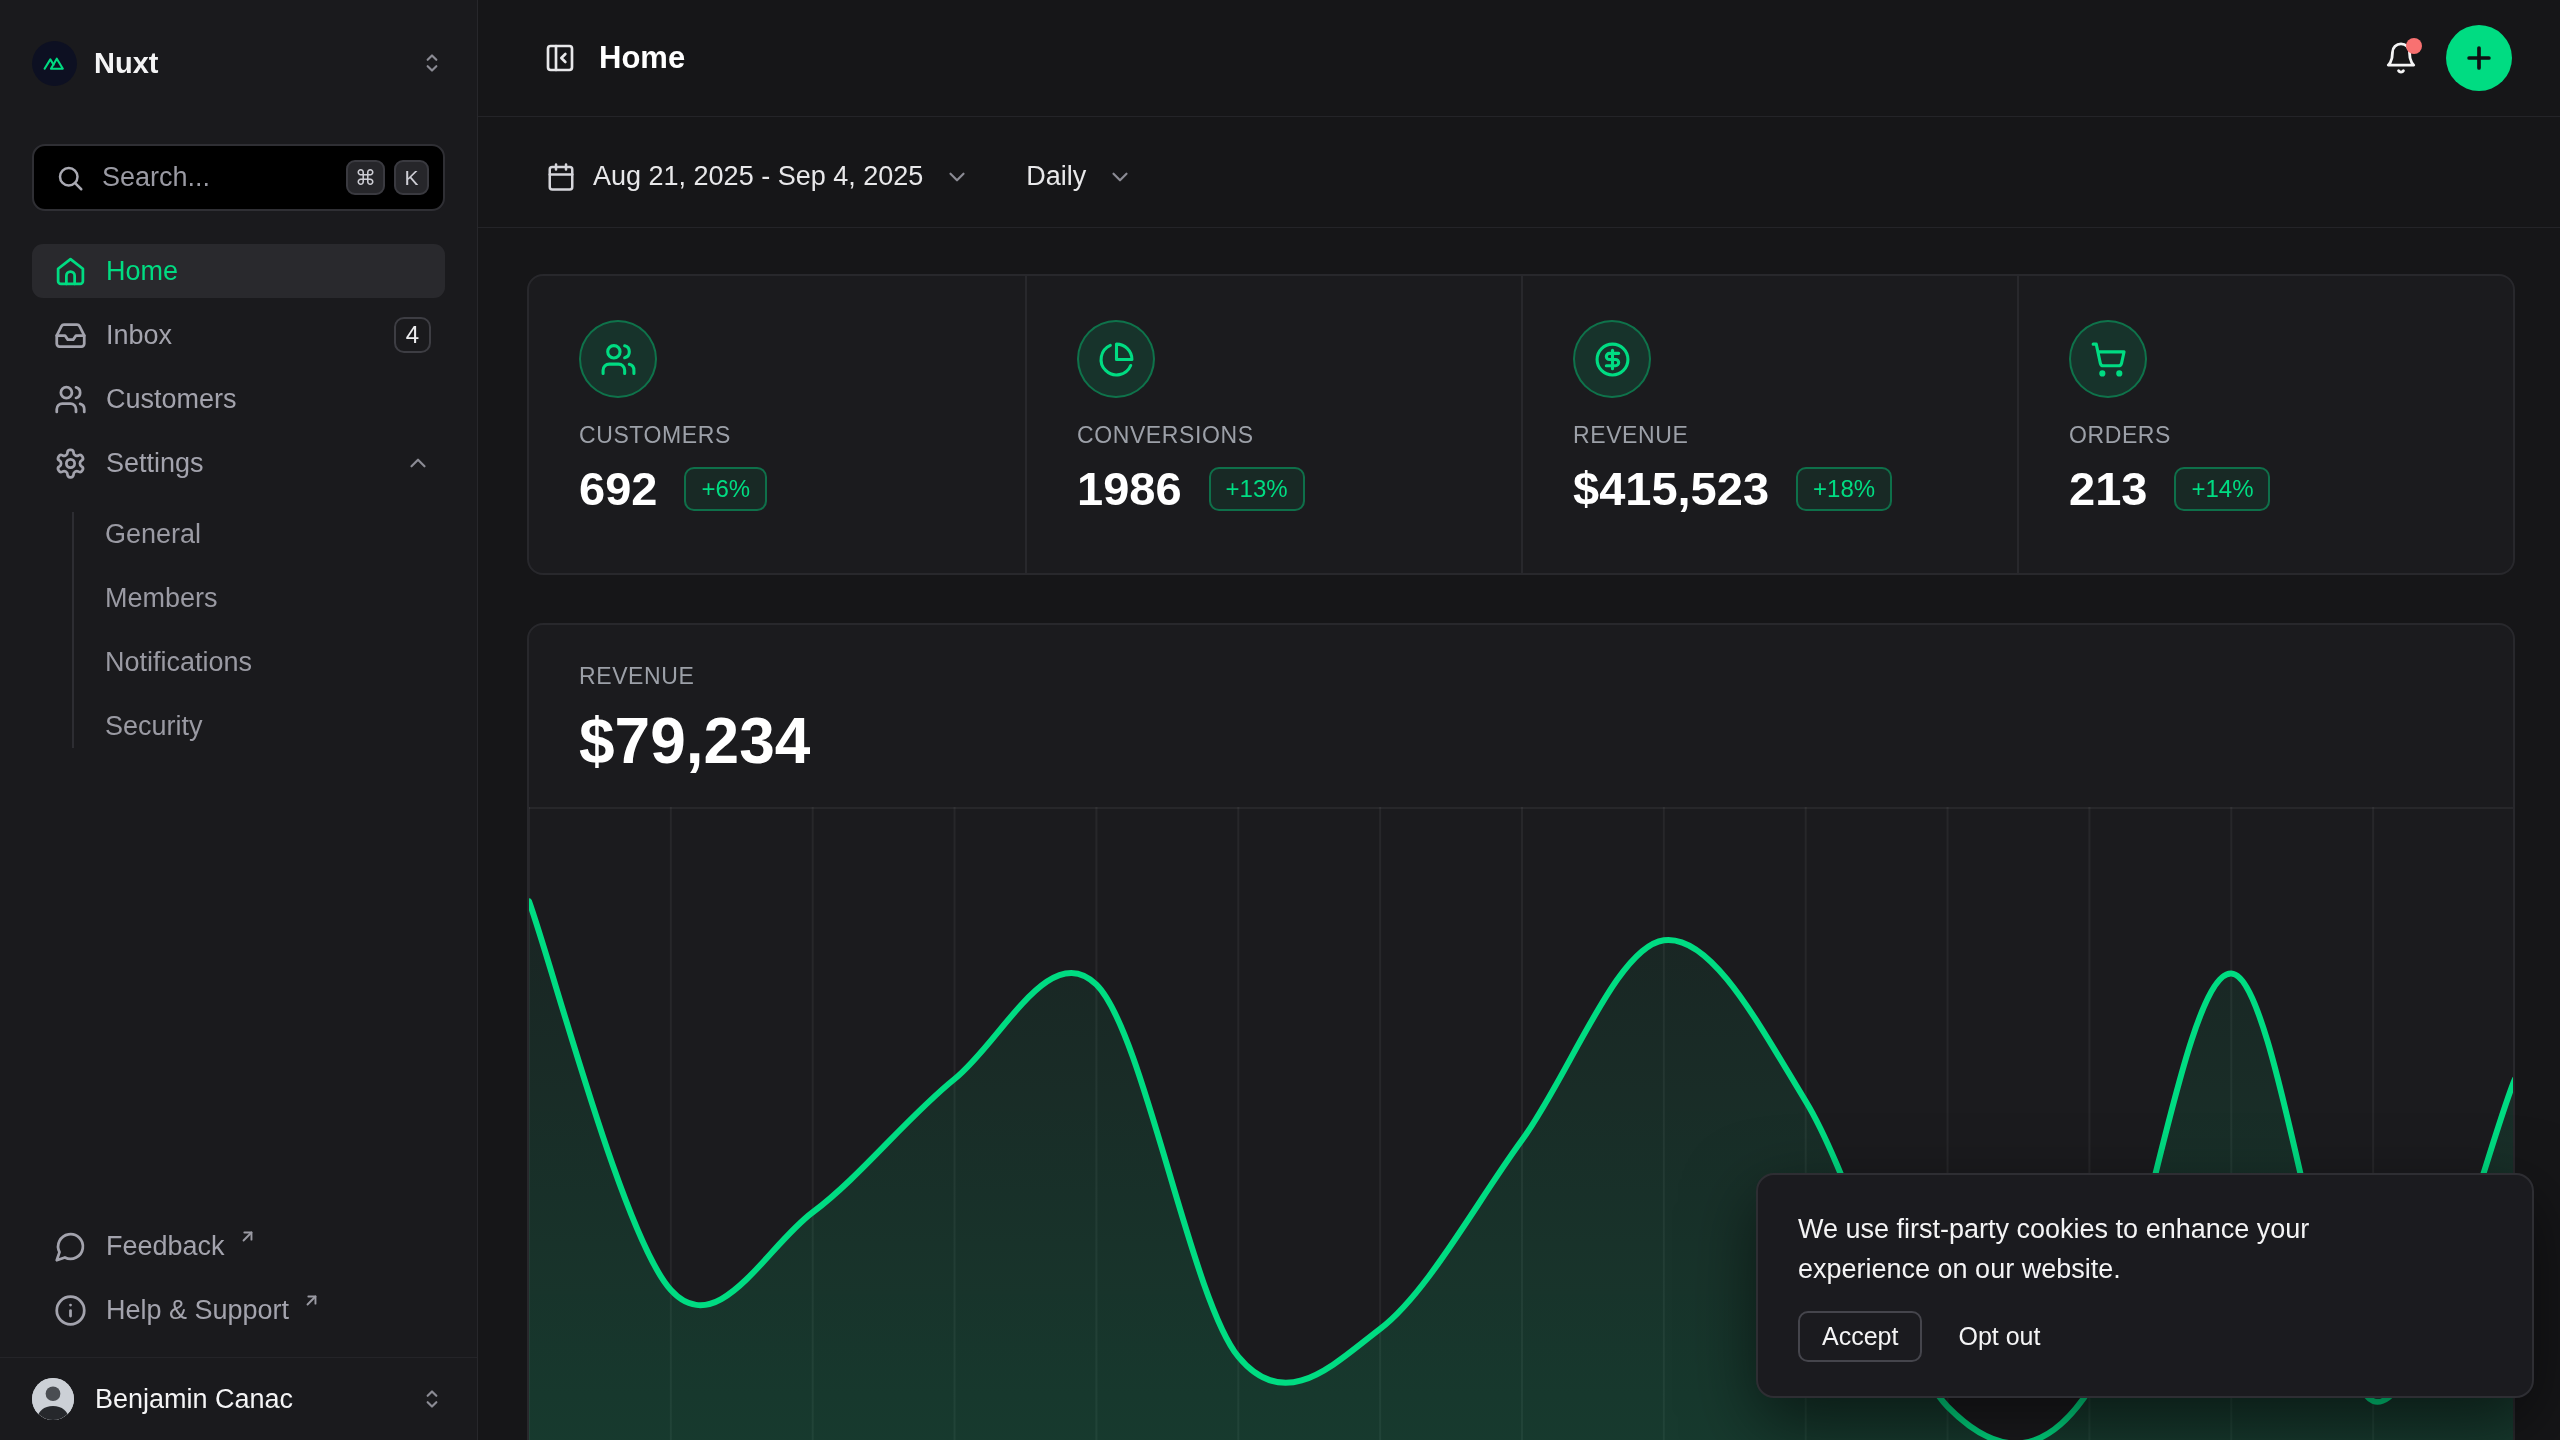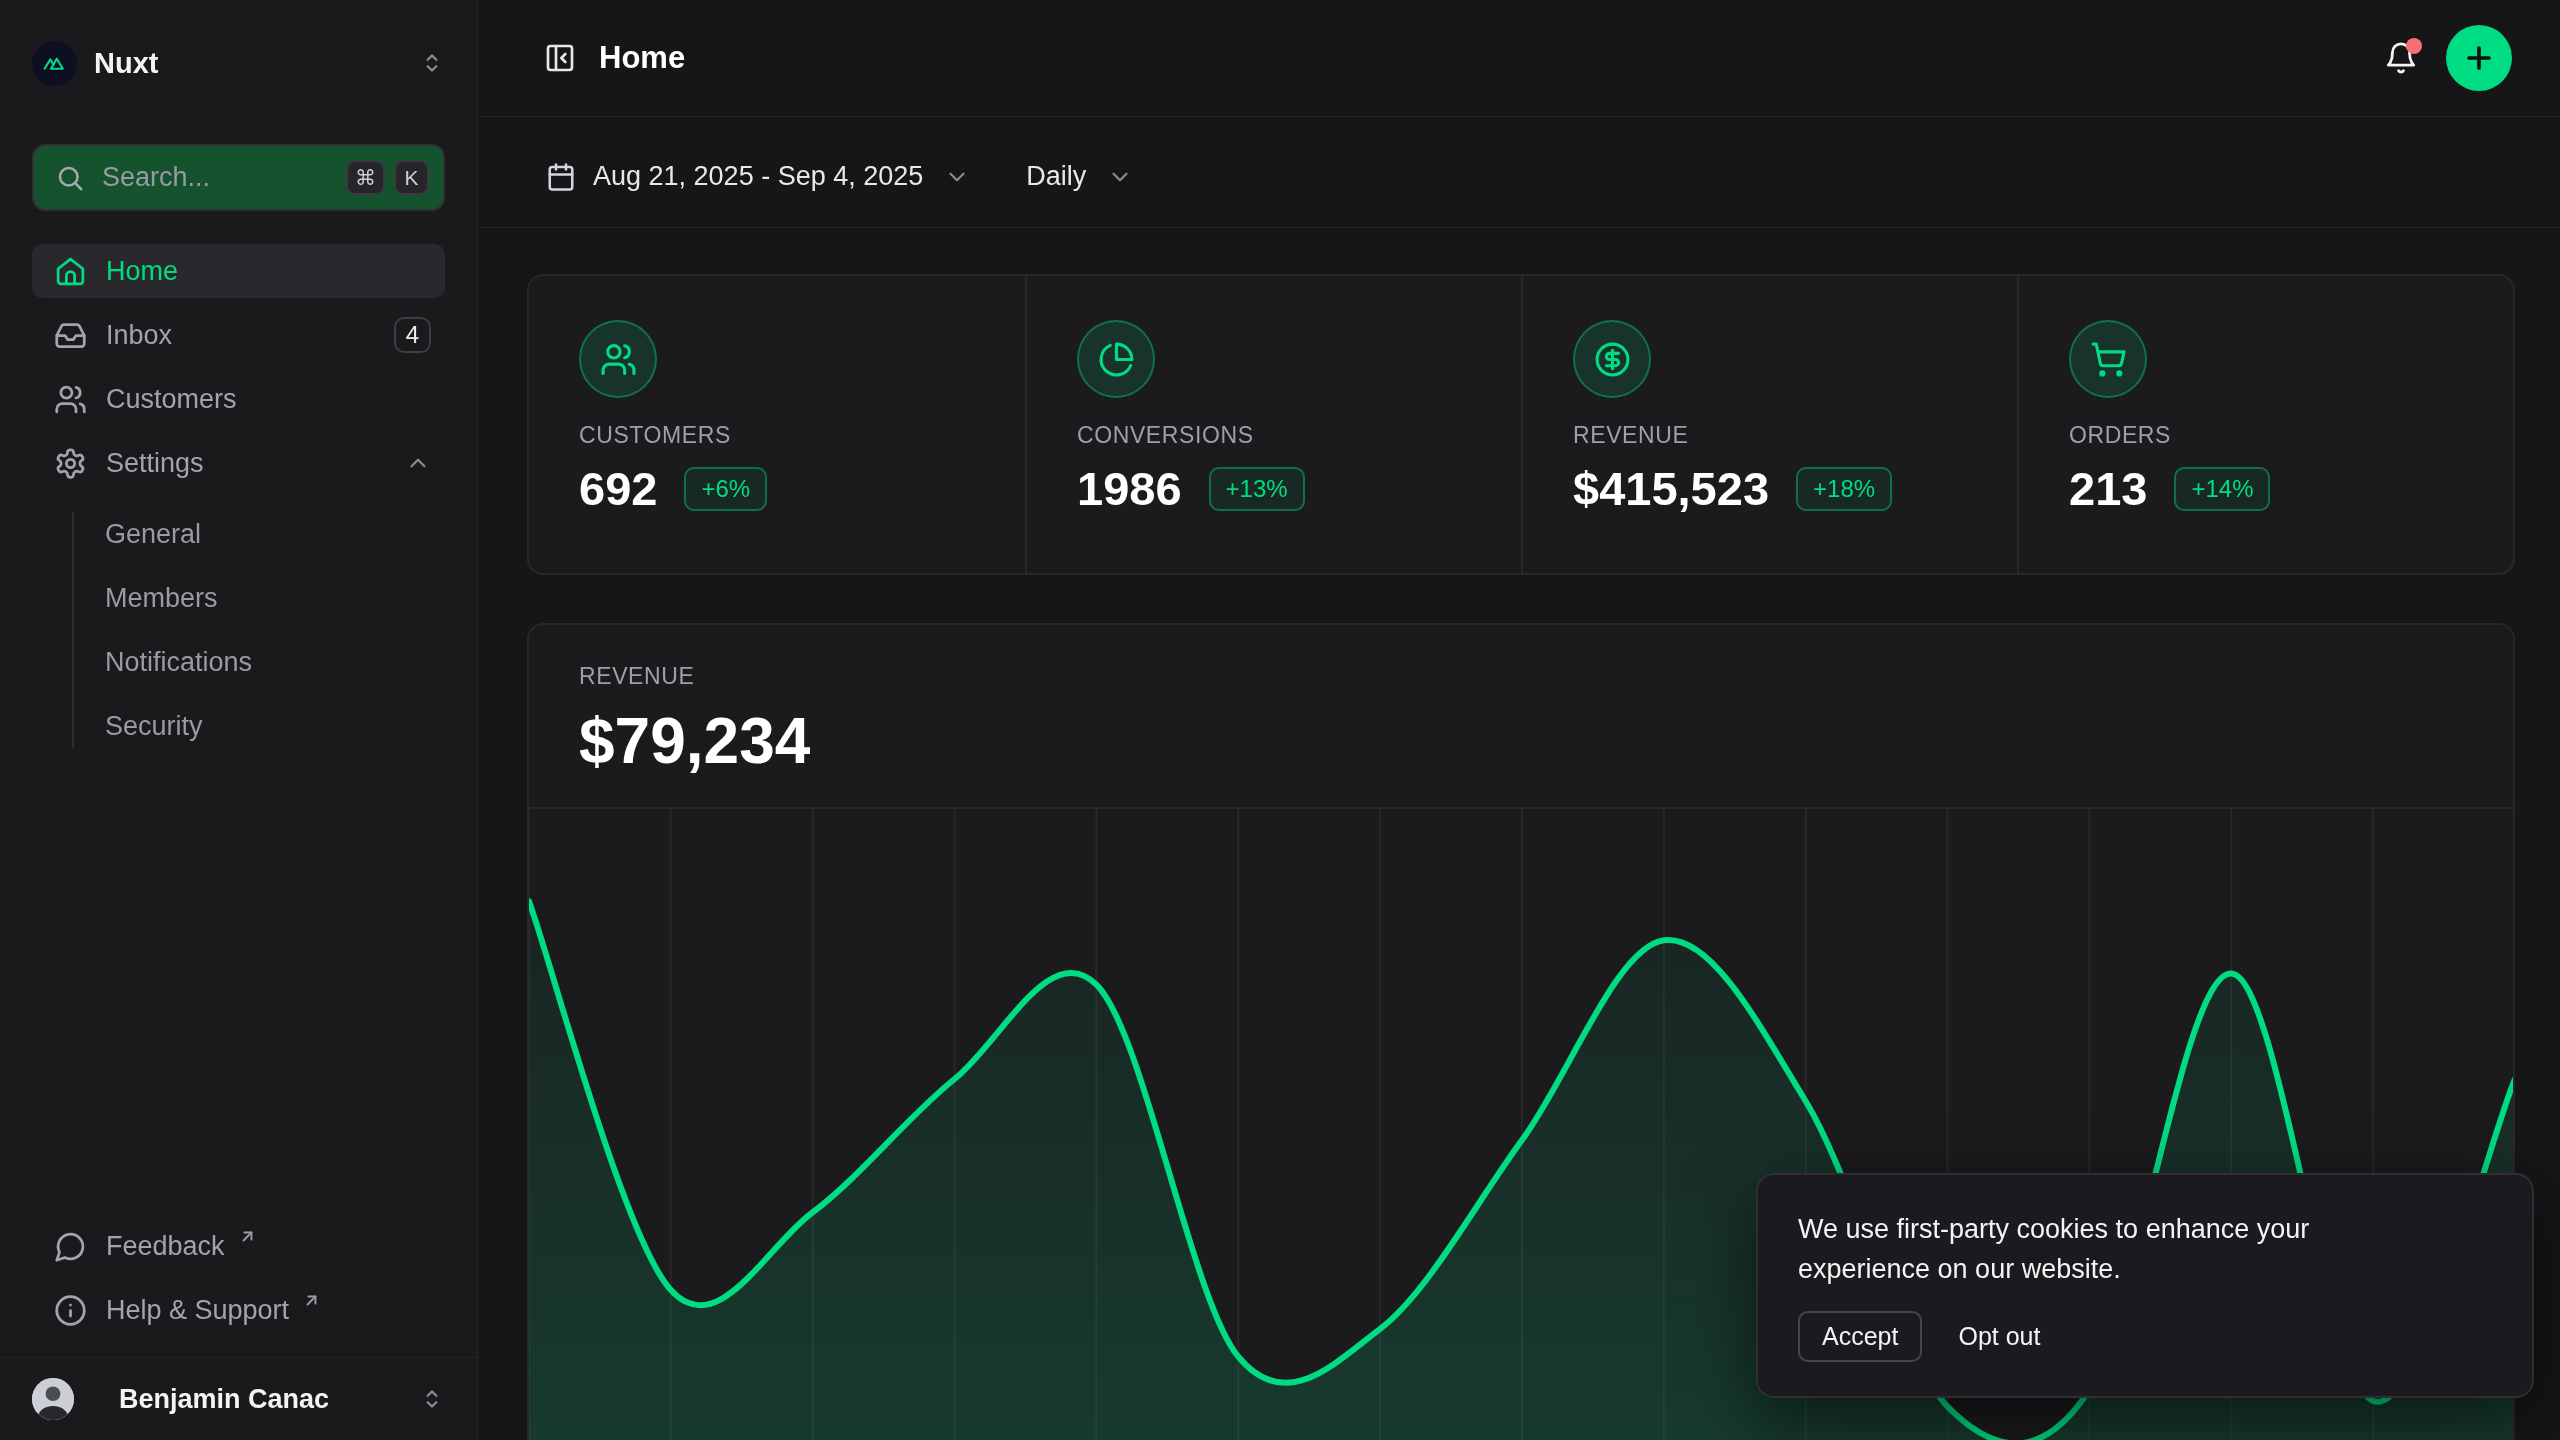--- a/index.html
+++ b/index.html
@@ -9,21 +9,21 @@
 
   
   .sidebar { width:478px; min-width:478px; background:#1a1a1d; border-right:1px solid #27272b;
     display:flex; flex-direction:column; padding:40px 32px 0; }
   .ws-row { display:flex; align-items:center; gap:17px; height:46px; margin-bottom:58px; cursor:pointer; }
   .logo-circle { width:45px; height:45px; border-radius:50%; background:#0d1022; display:flex;
     align-items:center; justify-content:center; }
   .ws-name { font-size:29px; font-weight:600; color:#f4f4f5; }
   .ws-select { margin-left:auto; color:#8b8b94; display:flex; }
 
-  .search-box { height:67px; border:2px solid #2f2f34; background:#14532d; border-radius:13px;
+  .search-box { height:67px; border:2px solid #2f2f34; background:#000000; border-radius:13px;
     display:flex; align-items:center; gap:17px; padding:0 14px 0 21px; margin-bottom:33px; cursor:pointer; }
   .search-placeholder { font-size:27px; color:#9a9aa3; }
   .kbd-group { margin-left:auto; display:flex; gap:9px; }
   .kbd { min-width:35px; height:35px; border:2px solid #3a3a40; background:#26262a; border-radius:9px;
     display:flex; align-items:center; justify-content:center; font-size:21px; color:#cdcdd4; padding:0 7px; }
 
   .nav { display:flex; flex-direction:column; gap:10px; }
   .nav-item { height:54px; border-radius:11px; display:flex; align-items:center; gap:19px;
     padding:0 14px 0 22px; color:#a3a3ad; font-size:27px; font-weight:500; cursor:pointer; }
   .nav-item.active { background:#29292d; color:#00dc82; }
@@ -33,21 +33,21 @@
   .nav-chev { margin-left:auto; color:#8b8b94; display:flex; }
   .subnav { margin:12px 0 0 40px; border-left:2px solid #2d2d32; padding-left:31px;
     display:flex; flex-direction:column; gap:20px; }
   .subnav-item { height:44px; display:flex; align-items:center; font-size:27px; color:#9a9aa3; cursor:pointer; }
   .sidebar-spacer { flex:1; }
   .footer-nav { display:flex; flex-direction:column; gap:10px; padding-bottom:20px; }
   .ext-arrow { color:#9a9aa3; transform:translateY(-10px); margin-left:-6px; display:flex; }
   .sidebar-user { border-top:1px solid #242428; margin:0 -32px; padding:20px 32px; display:flex;
     align-items:center; gap:21px; cursor:pointer; }
   .avatar { width:42px; height:42px; border-radius:50%; overflow:hidden; background:#c7cbd1; display:flex; }
-  .user-name { font-size:27px; font-weight:700; color:#f4f4f5;margin-left:24px; }
+  .user-name { font-size:27px; font-weight:400; color:#f4f4f5; }
 
   
   .main { flex:1; display:flex; flex-direction:column; position:relative; }
   .topbar { height:117px; min-height:117px; border-bottom:1px solid #242428; display:flex;
     align-items:center; padding:0 48px 0 66px; }
   .collapse-btn { color:#e8e8ea; display:flex; cursor:pointer; background:none; border:none; }
   .page-title { font-size:31px; font-weight:700; color:#fff; margin-left:23px; }
   .topbar-right { margin-left:auto; display:flex; align-items:center; gap:28px; }
   .bell-btn { position:relative; color:#f4f4f5; display:flex; cursor:pointer; background:none; border:none; }
   .notif-dot { position:absolute; top:-3px; right:-4px; width:16px; height:16px; border-radius:50%; }

